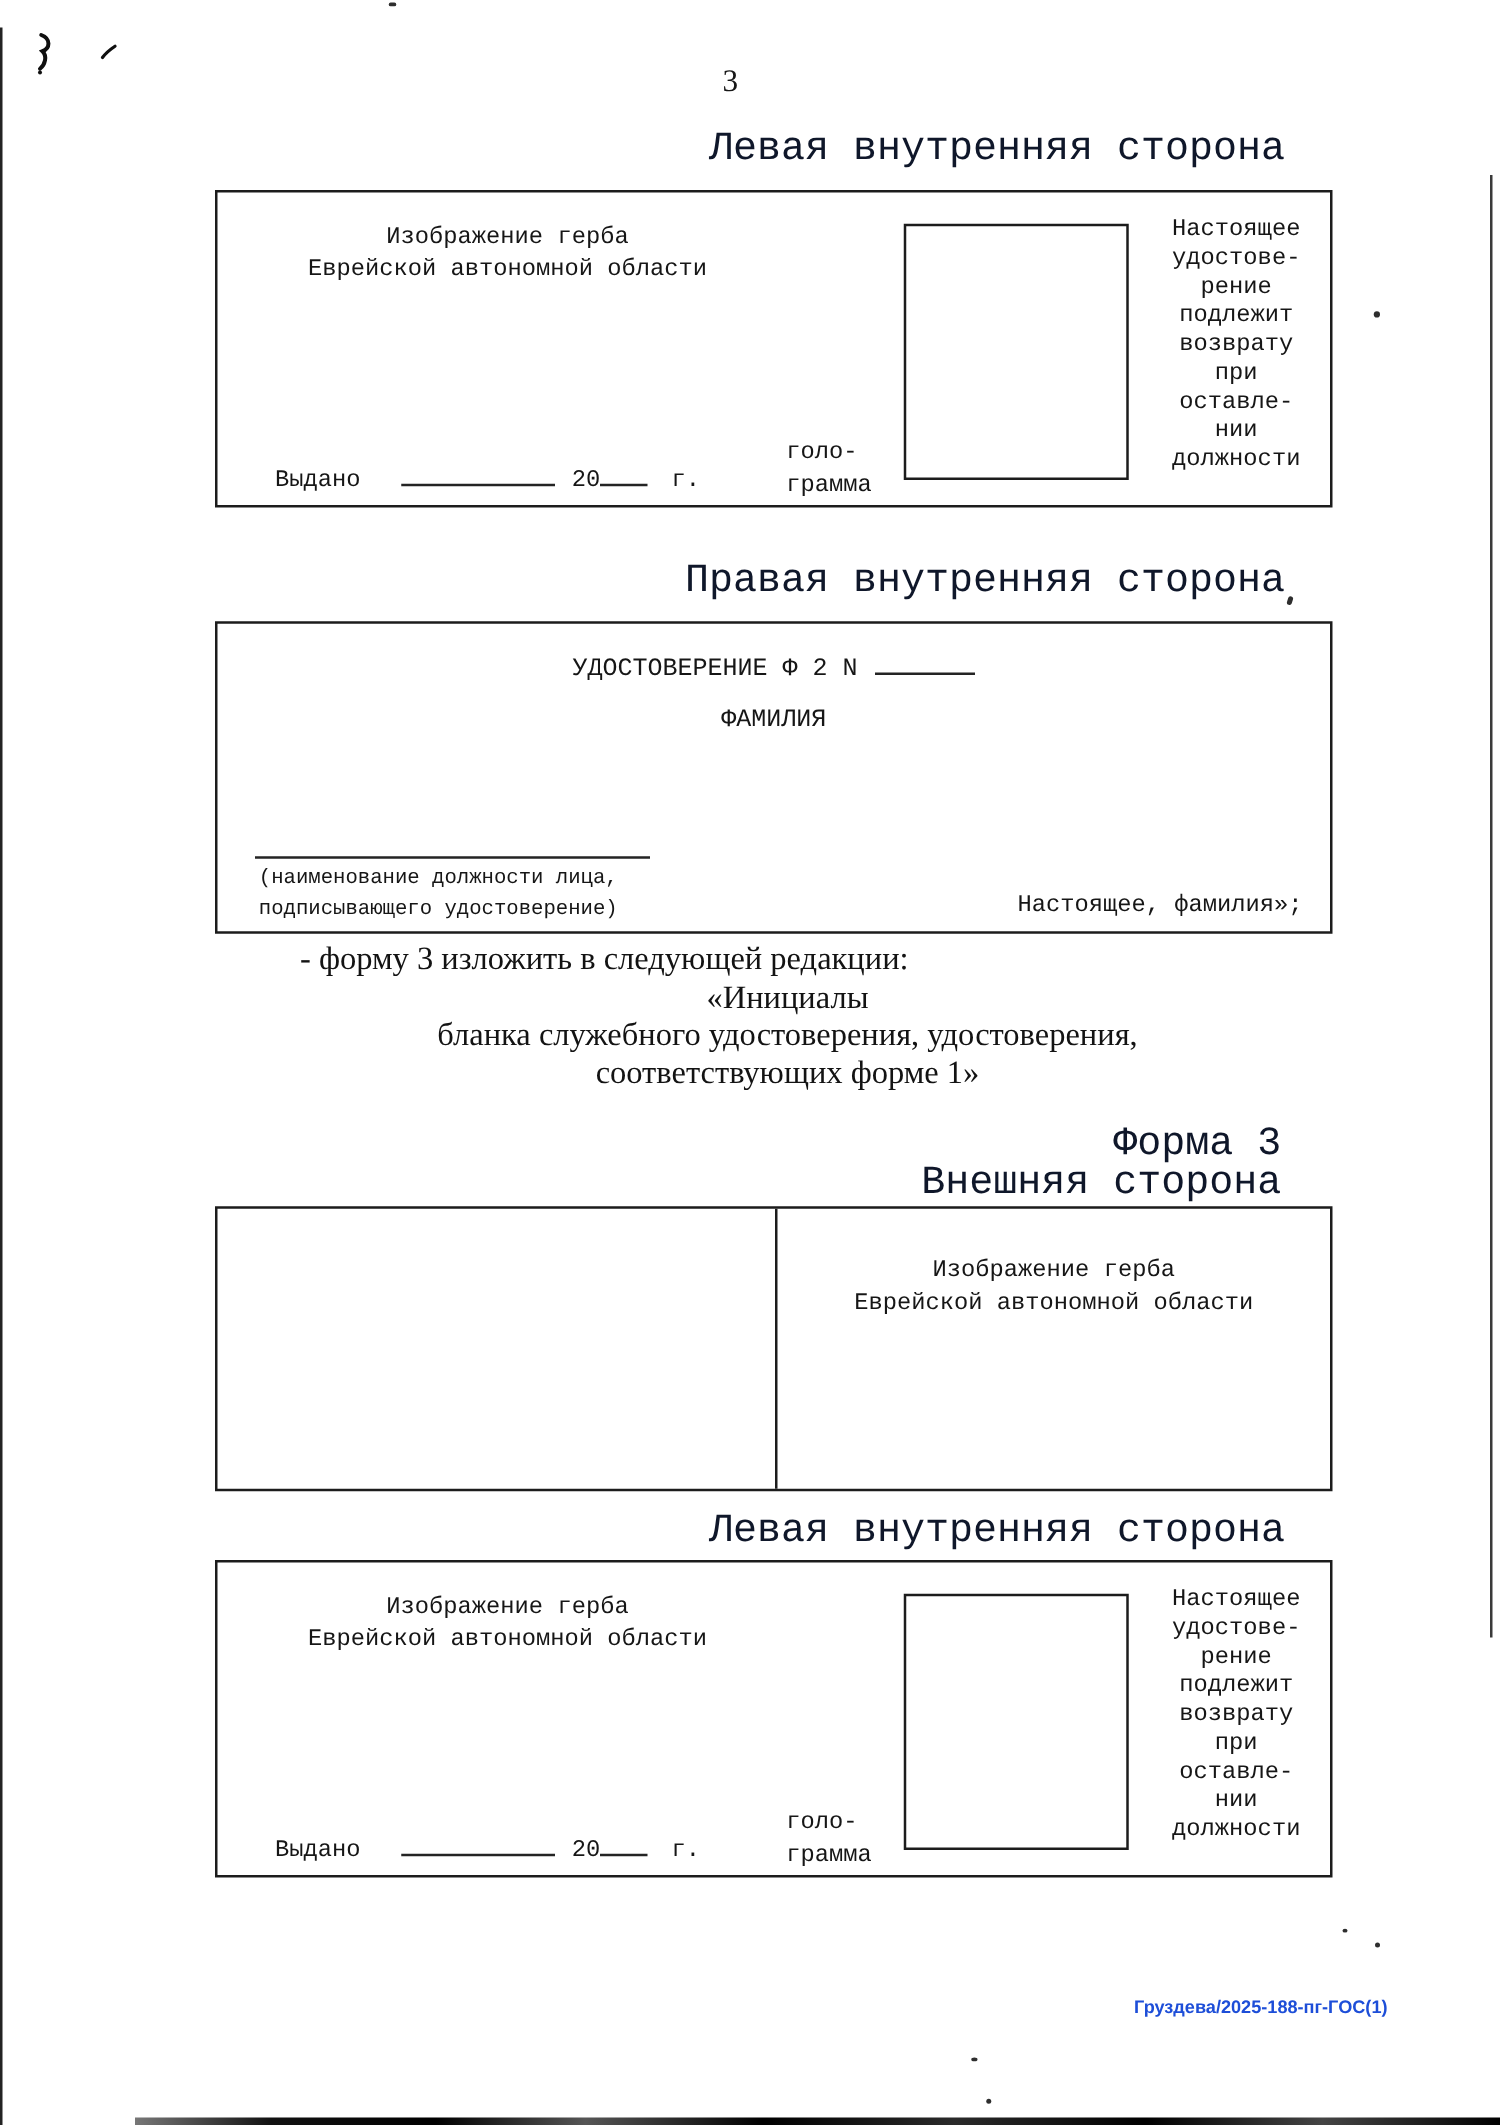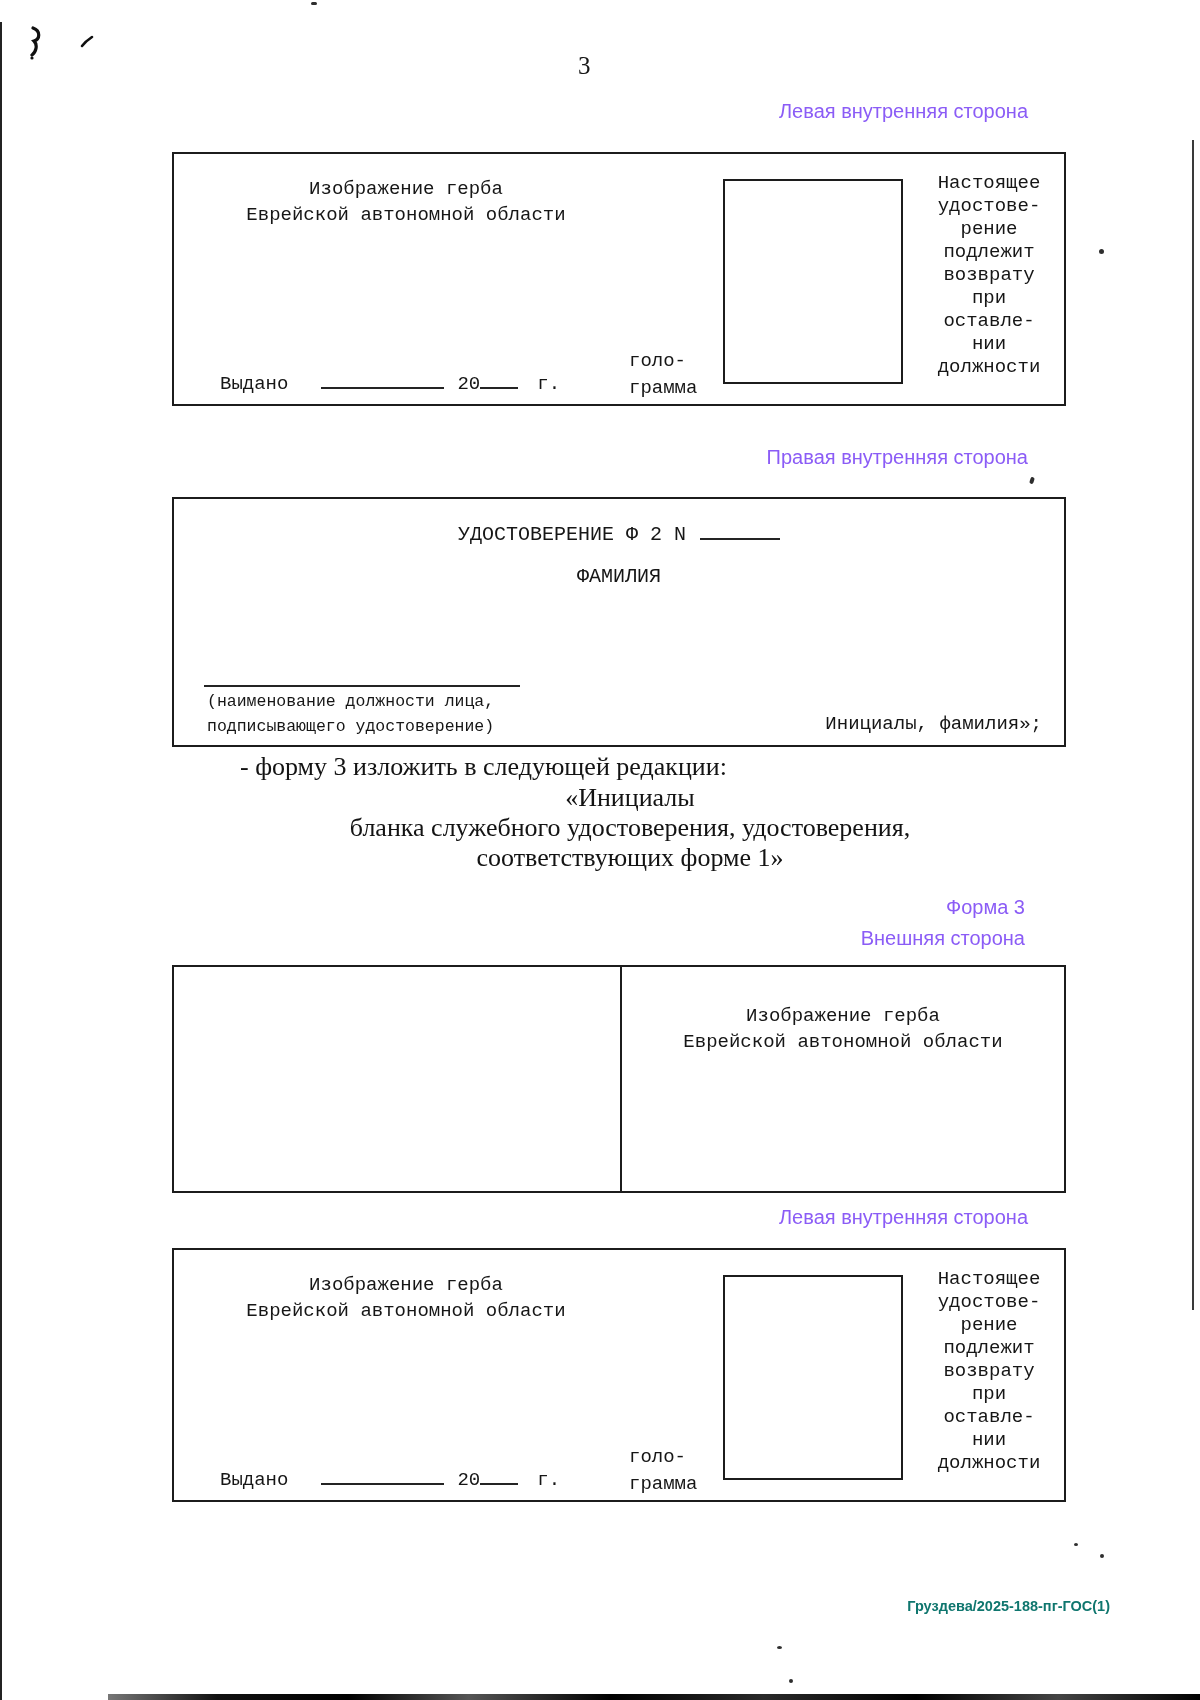--- a/index.html
+++ b/index.html
@@ -19,23 +19,23 @@
   .edge-left  { left: 0; top: 22px; width: 2px; height: 1678px; background: #232323; }
   .edge-right { left: 1192px; top: 140px; width: 2px; height: 1170px; background: #3a3a3a; }
   .scan-bar {
     left: 108px; top: 1694px; width: 1092px; height: 6px;
     background: linear-gradient(90deg,#777 0%,#111 10%,#000 22%,#555 33%,#000 46%,#2a2a2a 60%,#000 74%,#444 87%,#000 100%);
   }
   .speck { background: #2e2e2e; border-radius: 50%; }
 
   
   .heading {
-    font-family: Liberation Sans, sans-serif;
-    font-size: 20px;
-    color: #8b5cf6;
+    font-family: Liberation Mono, monospace;
+    font-size: 32px;
+    color: #0f172a;
     white-space: nowrap;
   }
   .page-num { font-family: "Liberation Serif", serif; font-size: 25px; }
 
   
   .para { font-family: "Liberation Serif", serif; font-size: 26px; color: #131313; white-space: nowrap; margin-left: 40px; }
   .center-line { left: 0; width: 1180px; text-align: center; }
 
   
   .card { left: 172px; width: 894px; border: 2px solid #1c1c1c; background: #fff; }
@@ -59,21 +59,21 @@
   .initials { position: absolute; right: 22px; top: 214px; font-size: 19px; white-space: nowrap; }
 
   
   .divider { position: absolute; left: 446px; top: 0; width: 2px; height: 100%; background: #1c1c1c; }
   .ocoat { position: absolute; left: 448px; top: 36px; width: 442px; text-align: center;
     font-size: 19px; line-height: 26px; }
   .ocoat span { display: block; }
   .otitle { position: absolute; left: 448px; top: 172px; width: 442px; text-align: center;
     font-size: 20px; letter-spacing: 0.5px; }
 
-  .footer-ref { font-family: "Liberation Sans", sans-serif; font-weight: 600; font-size: 14.5px; color: #0f766e; }
+  .footer-ref { font-family: "Liberation Sans", sans-serif; font-weight: 600; font-size: 14.5px; color: #1d4ed8; }
 </style>
 </head>
 <body>
 
 <div class="abs edge-left"></div>
 <div class="abs edge-right"></div>
 <div class="abs scan-bar"></div>
 <div class="abs speck" style="left:311px;top:2px;width:6px;height:3px;border-radius:2px;"></div>
 <div class="abs speck" style="left:195px;top:268px;width:4px;height:4px;"></div>
 <div class="abs speck" style="left:1099px;top:249px;width:5px;height:5px;"></div>
@@ -129,21 +129,21 @@
 <div class="abs heading" style="right:172px;top:446px;">Правая внутренняя сторона</div>
 
 <div class="abs card" style="top:497px;height:250px;">
   <div class="rline" style="top:22px;">
     <span>УДОСТОВЕРЕНИЕ Ф 2 N</span><span class="blank" style="width:80px;margin-left:14px;"></span>
   </div>
   <div class="rline" style="top:66px;">ФАМИЛИЯ</div>
   <div class="sig-rule"></div>
   <div class="sig-cap" style="top:193px;text-align:center;">(наименование должности лица,</div>
   <div class="sig-cap" style="top:218px;">подписывающего удостоверение)</div>
-  <div class="initials">Инициалы, фамилия»;</div>
+  <div class="initials">Настоящее, фамилия»;</div>
 </div>
 
 <div class="abs para" style="left:200px;top:752px;">- форму 3 изложить в следующей редакции:</div>
 <div class="abs para center-line" style="top:783px;">«Инициалы</div>
 <div class="abs para center-line" style="top:813px;">бланка служебного удостоверения, удостоверения,</div>
 <div class="abs para center-line" style="top:843px;">соответствующих форме 1»</div>
 
 <div class="abs heading" style="right:175px;top:896px;">Форма 3</div>
 <div class="abs heading" style="right:175px;top:927px;">Внешняя сторона</div>
 

